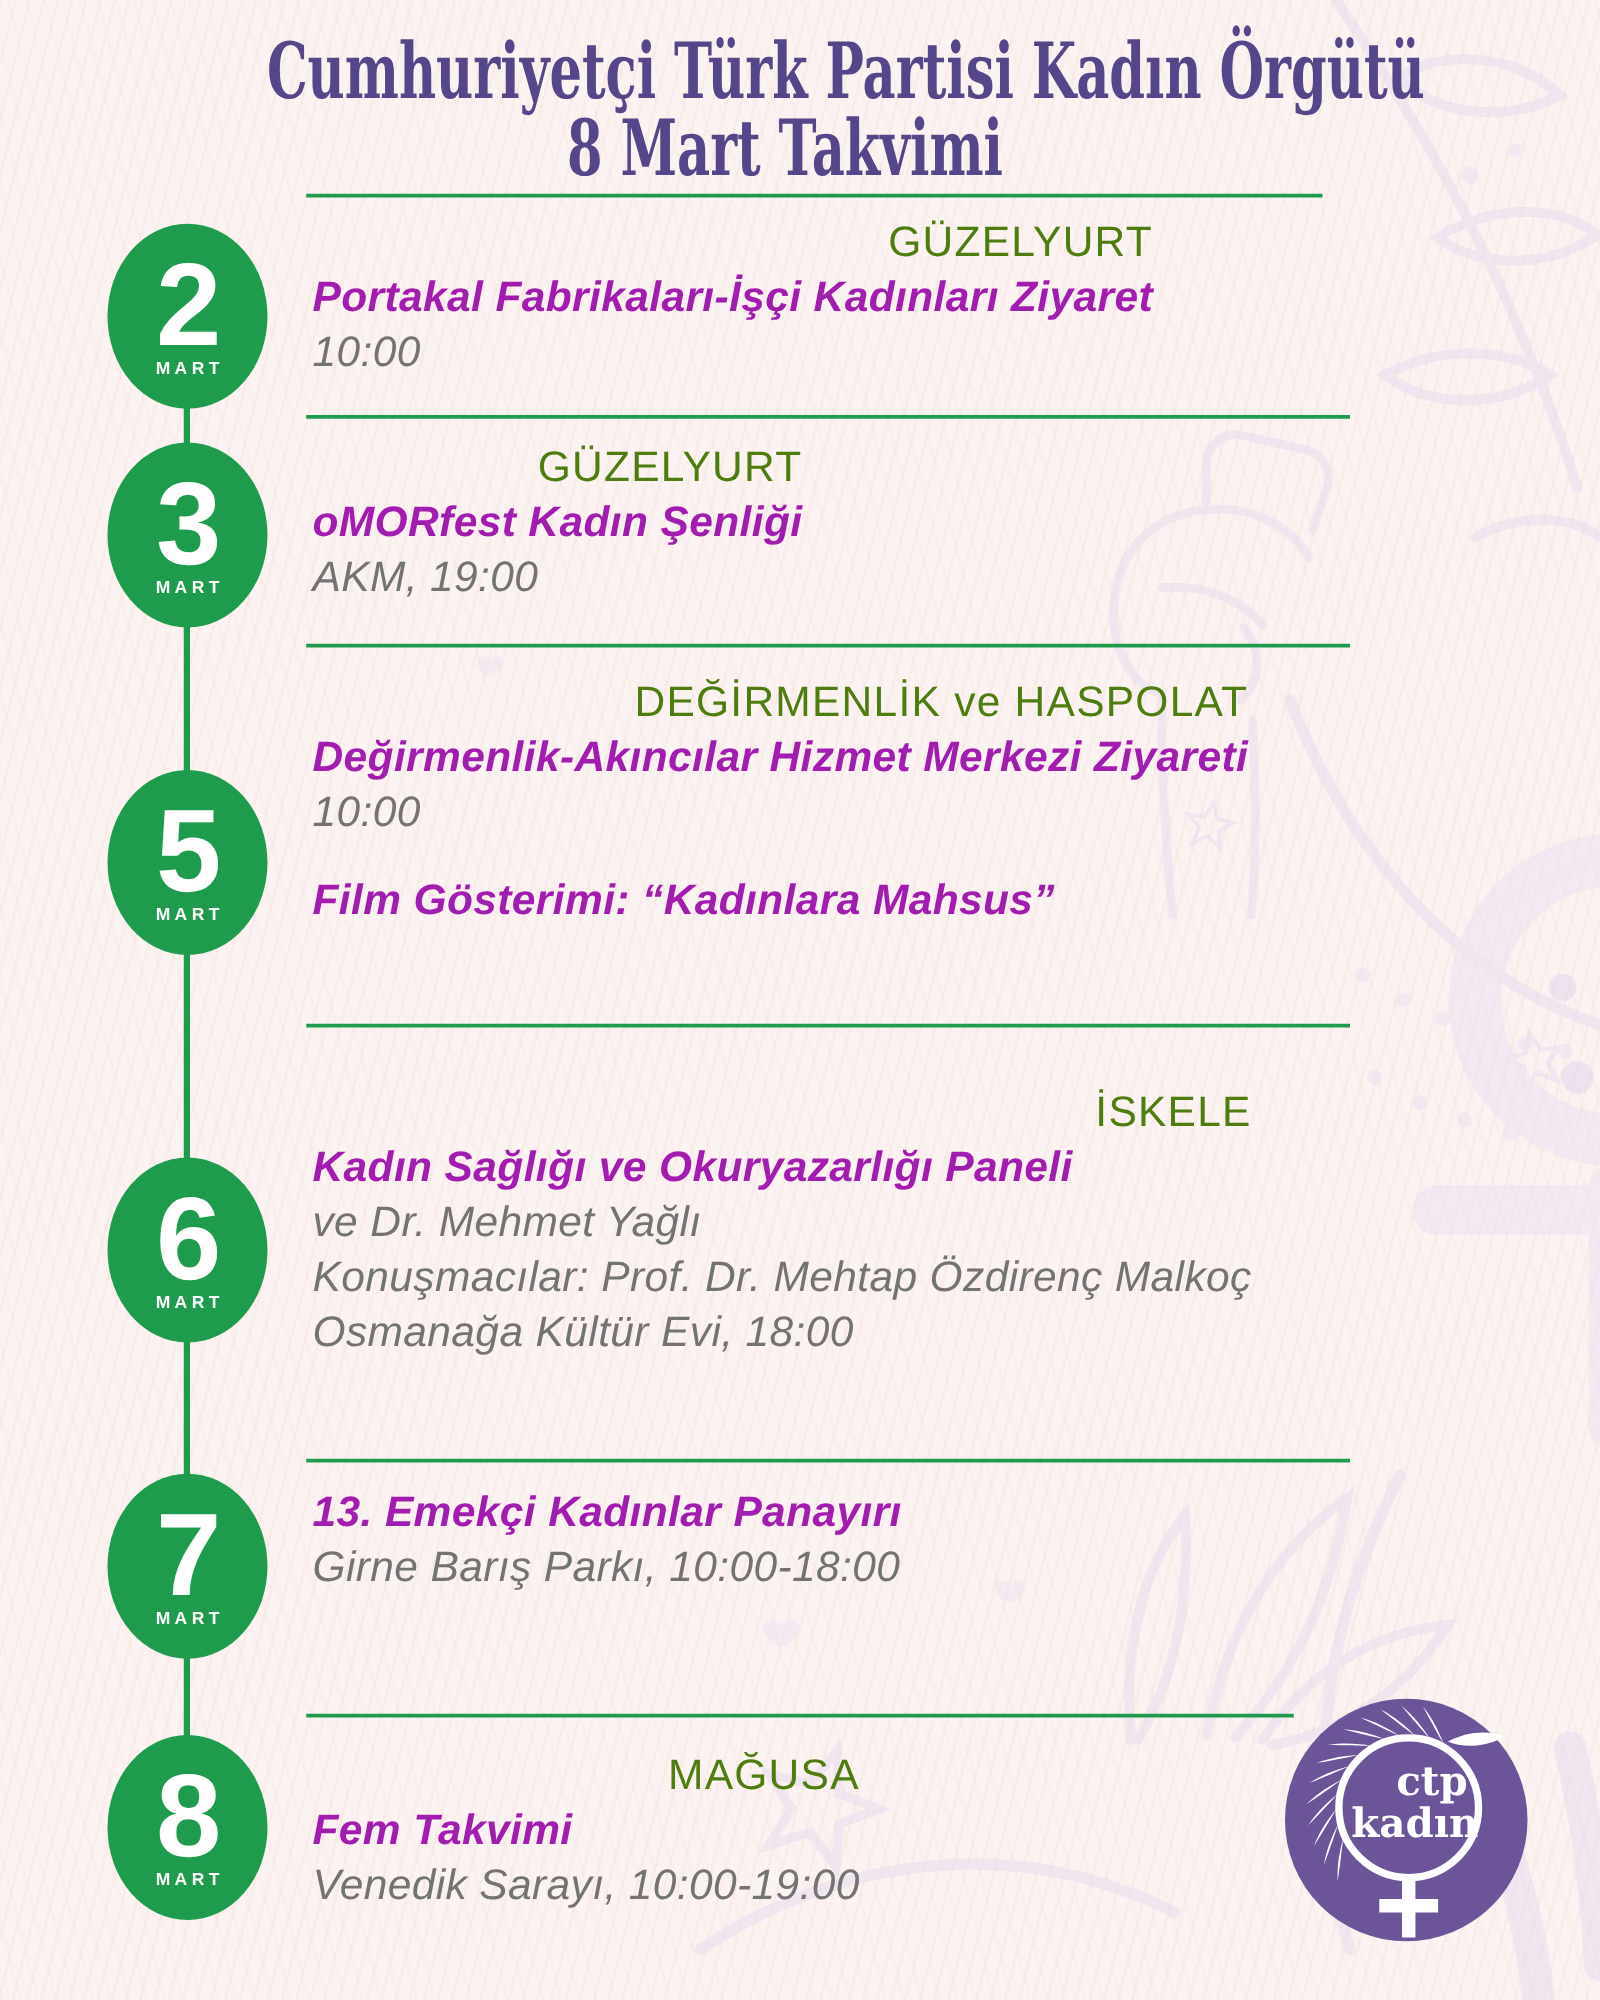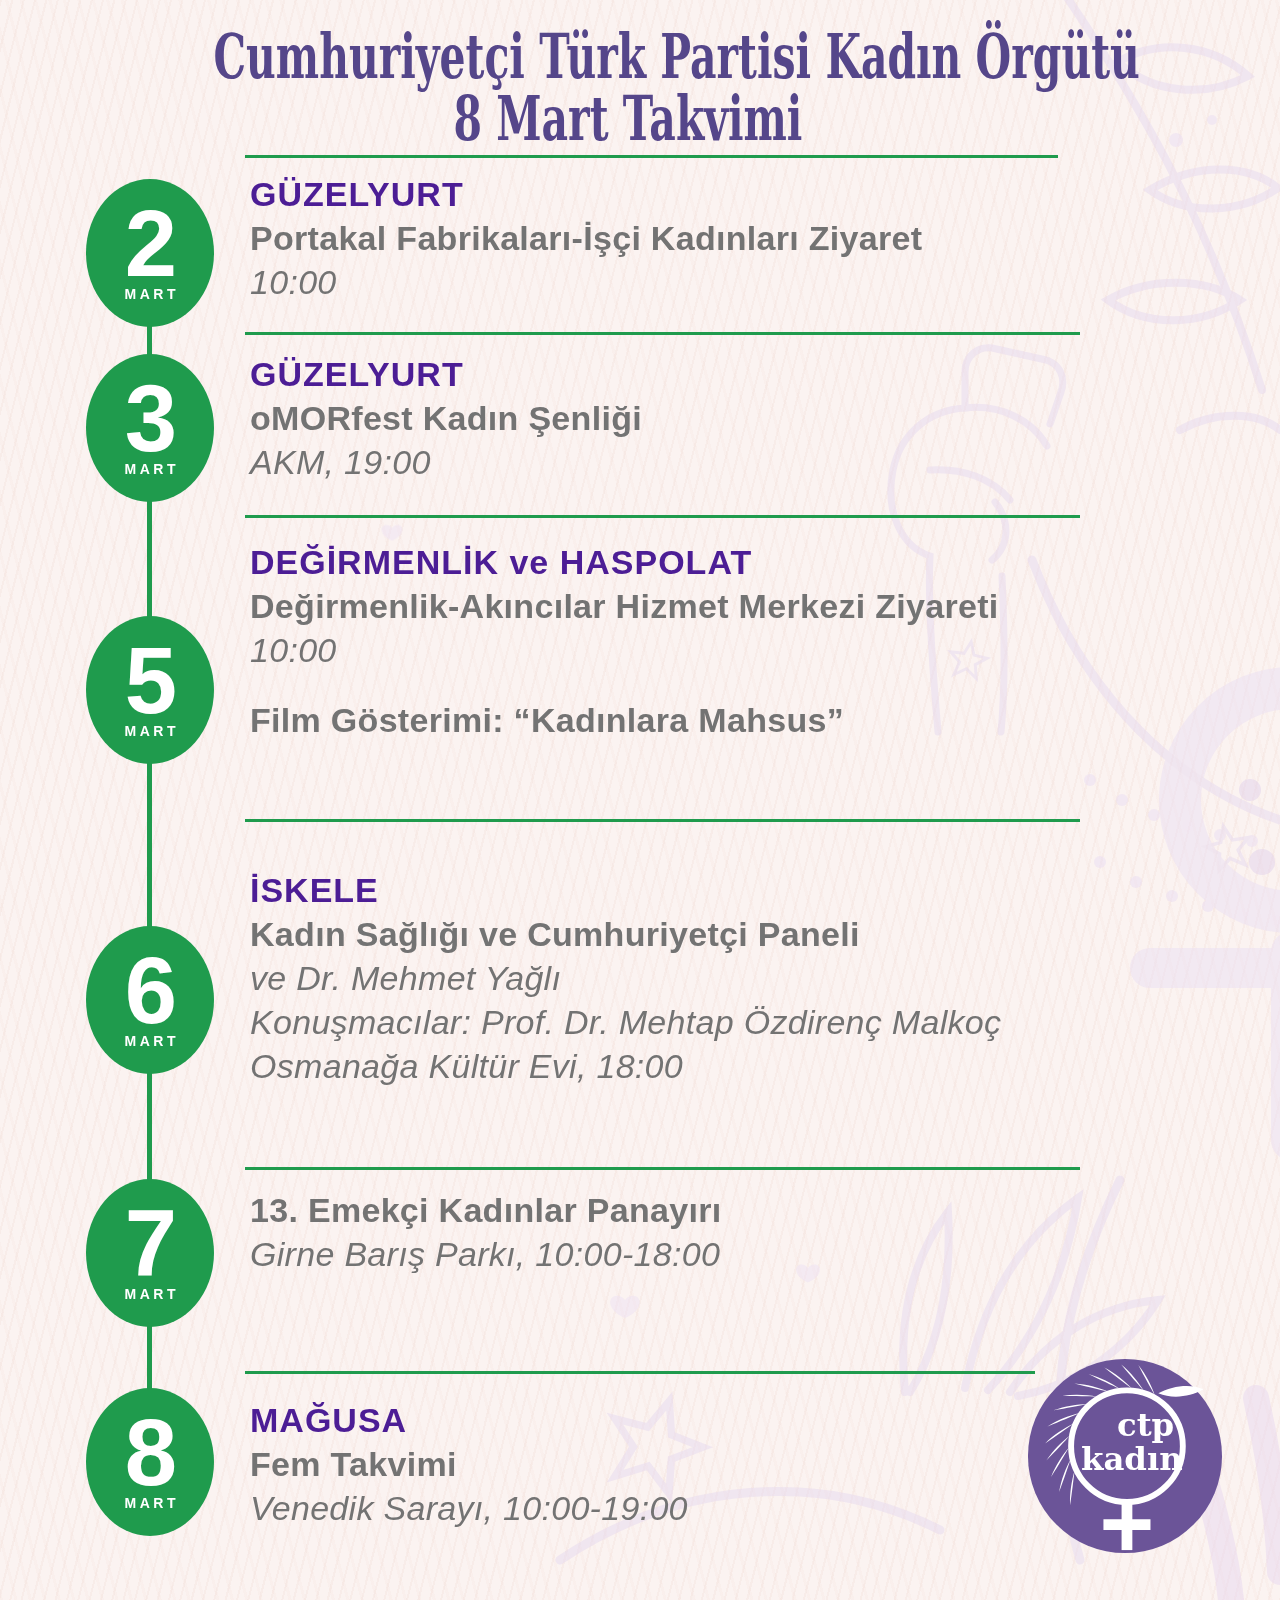--- a/index.html
+++ b/index.html
@@ -23,22 +23,22 @@
   .page-title .tline{transform:scaleX(.66);transform-origin:50% 50%;white-space:nowrap;}
   .sep{position:absolute;left:245px;height:3px;background:#1f9b4d;z-index:1;}
   .vline{position:absolute;left:147px;top:253px;width:5px;height:1209px;background:#1f9b4d;z-index:1;}
   .daycircle{
     position:absolute;left:86px;width:128px;height:148px;background:#1f9b4d;border-radius:50%;
     color:#ffffff;display:flex;flex-direction:column;align-items:center;justify-content:center;z-index:2;
   }
   .daynum{font-size:94px;font-weight:700;line-height:78px;letter-spacing:-2px;}
   .daymonth{font-size:14px;font-weight:700;letter-spacing:3.5px;padding-left:3.5px;margin-top:3px;}
   .event{position:absolute;left:250px;z-index:2;font-size:34px;line-height:44px;white-space:nowrap;}
-  .loc{font-weight:700;letter-spacing:1px;color:#4c1d95;}
-  .etitle{font-weight:700;color:#737373;letter-spacing:.3px;}
+  .loc{font-weight:400;letter-spacing:1px;color:#4d7c0f;text-align:right;}
+  .etitle{font-weight:700;font-style:italic;color:#a21caf;letter-spacing:.3px;}
   .edetail{font-style:italic;font-weight:400;color:#737373;letter-spacing:.3px;}
   .logo{position:absolute;left:1027px;top:1358px;width:196px;height:196px;z-index:2;}
 </style>
 </head>
 <body>
 
 <div class="poster">
 
   <svg class="watermark" width="1280" height="1600" viewBox="0 0 1280 1600">
     <g stroke="#e8dbee" fill="none" stroke-width="8" stroke-linecap="round" opacity="0.55">
@@ -161,21 +161,21 @@
     <div class="loc">DEĞİRMENLİK ve HASPOLAT</div>
     <div class="etitle">Değirmenlik-Akıncılar Hizmet Merkezi Ziyareti</div>
     <div class="edetail">10:00</div>
   </div>
   <div class="event" style="top:698px;">
     <div class="etitle">Film Gösterimi: “Kadınlara Mahsus”</div>
   </div>
 
   <div class="event" style="top:868px;">
     <div class="loc">İSKELE</div>
-    <div class="etitle">Kadın Sağlığı ve Cumhuriyetçi Paneli</div>
+    <div class="etitle">Kadın Sağlığı ve Okuryazarlığı Paneli</div>
     <div class="edetail">ve Dr. Mehmet Yağlı</div>
     <div class="edetail">Konuşmacılar: Prof. Dr. Mehtap Özdirenç Malkoç</div>
     <div class="edetail">Osmanağa Kültür Evi, 18:00</div>
   </div>
 
   <div class="event" style="top:1188px;">
     <div class="etitle">13. Emekçi Kadınlar Panayırı</div>
     <div class="edetail">Girne Barış Parkı, 10:00-18:00</div>
   </div>
 

